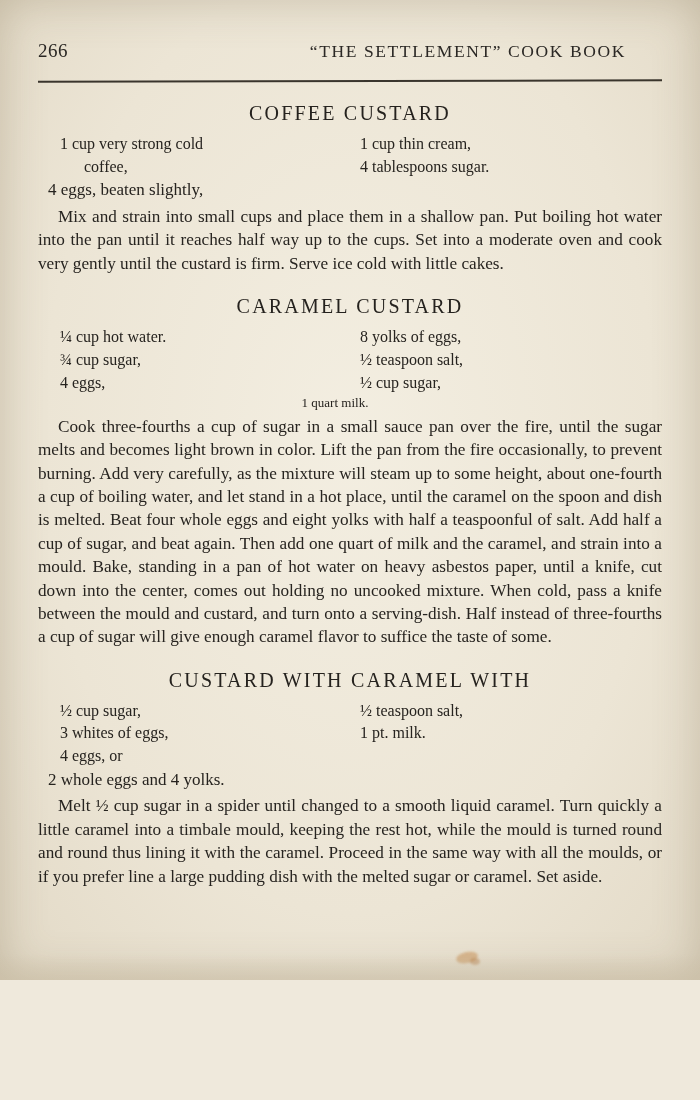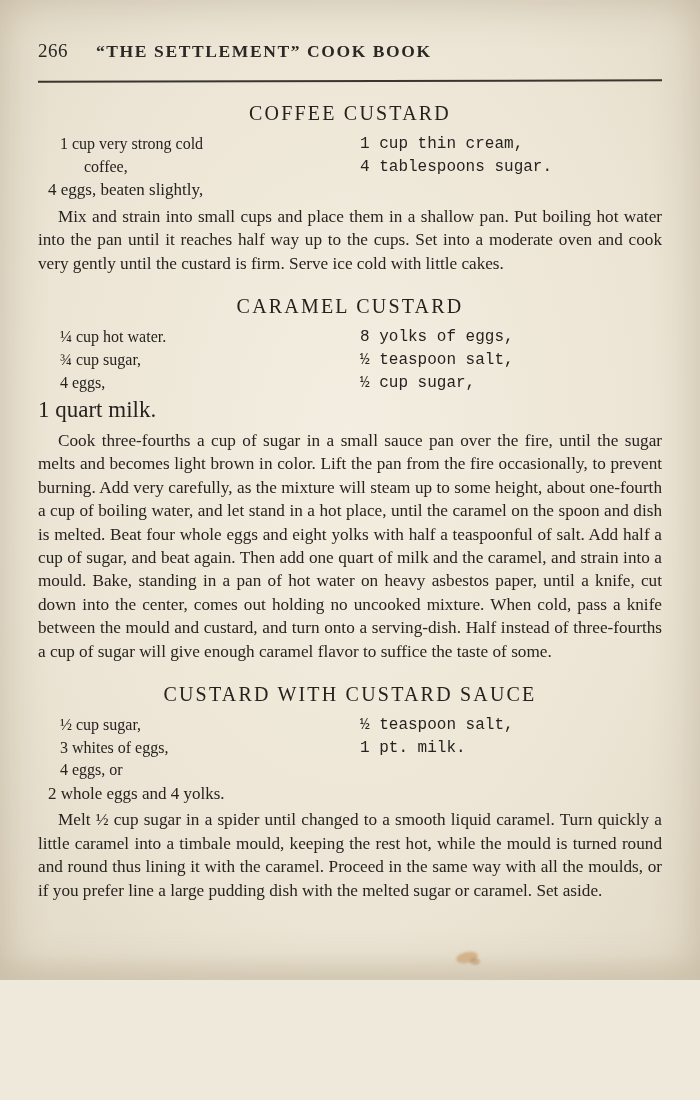--- a/index.html
+++ b/index.html
@@ -36,26 +36,25 @@
     height: 34px;
   }
   .folio {
     font-size: 19px;
     letter-spacing: 0.5px;
     width: 58px;
     color: #2a2724;
   }
   .head-title {
     flex: 1;
-    text-align: left;
+    text-align: right;
     font-size: 17.5px;
     letter-spacing: 1.6px;
     padding-right: 36px;
     color: #2b2825;
-    font-weight: bold;
   }
   .rule {
     height: 0;
     border-top: 2px solid #3a352d;
     margin-top: 6px;
     margin-bottom: 2px;
     width: 624px;
     transform: rotate(-0.12deg);
   }
   
@@ -76,31 +75,32 @@
   .ing-cols {
     display: flex;
     font-size: 16px;
     line-height: 1.42;
   }
   .ing-col {
     width: 50%;
     box-sizing: border-box;
   }
   .ing-col.left { padding-left: 22px; }
-  .ing-col.right { padding-left: 10px; font-family: Liberation Mono, monospace; }
+  .ing-col.right { padding-left: 10px; }
   .ing-line { white-space: pre-wrap; }
   .ing-indent { padding-left: 24px; }
   .ing-full {
     font-size: 17px;
     line-height: 1.42;
     padding-left: 10px;
   }
   .ing-center {
-    font-size: 23px;
+    font-size: 13px;
     line-height: 1.42;
+    text-align: center;
     padding-right: 30px;
   }
   .body-text {
     font-size: 17.2px;
     line-height: 1.37;
     text-align: justify;
     text-justify: inter-word;
     margin: 2px 0 0 0;
     text-indent: 20px;
     color: #272420;
@@ -183,21 +183,21 @@
             <div class="ing-line">½ teaspoon salt,</div>
             <div class="ing-line">½ cup sugar,</div>
           </div>
         </div>
         <div class="ing-center">1 quart milk.</div>
       </div>
       <p class="body-text tight">Cook three-fourths a cup of sugar in a small sauce pan over the fire, until the sugar melts and becomes light brown in color. Lift the pan from the fire occasionally, to prevent burning. Add very carefully, as the mixture will steam up to some height, about one-fourth a cup of boiling water, and let stand in a hot place, until the caramel on the spoon and dish is melted. Beat four whole eggs and eight yolks with half a teaspoonful of salt. Add half a cup of sugar, and beat again. Then add one quart of milk and the caramel, and strain into a mould. Bake, standing in a pan of hot water on heavy asbestos paper, until a knife, cut down into the center, comes out holding no uncooked mixture. When cold, pass a knife between the mould and custard, and turn onto a serving-dish. Half instead of three-fourths a cup of sugar will give enough caramel flavor to suffice the taste of some.</p>
     </div>
 
     <div class="recipe">
-      <h2 class="recipe-title">CUSTARD WITH CUSTARD SAUCE</h2>
+      <h2 class="recipe-title">CUSTARD WITH CARAMEL WITH</h2>
       <div class="ingredients">
         <div class="ing-cols">
           <div class="ing-col left">
             <div class="ing-line">½ cup sugar,</div>
             <div class="ing-line">3 whites of eggs,</div>
             <div class="ing-line">4 eggs, or</div>
           </div>
           <div class="ing-col right">
             <div class="ing-line">½ teaspoon salt,</div>
             <div class="ing-line">1 pt. milk.</div>

